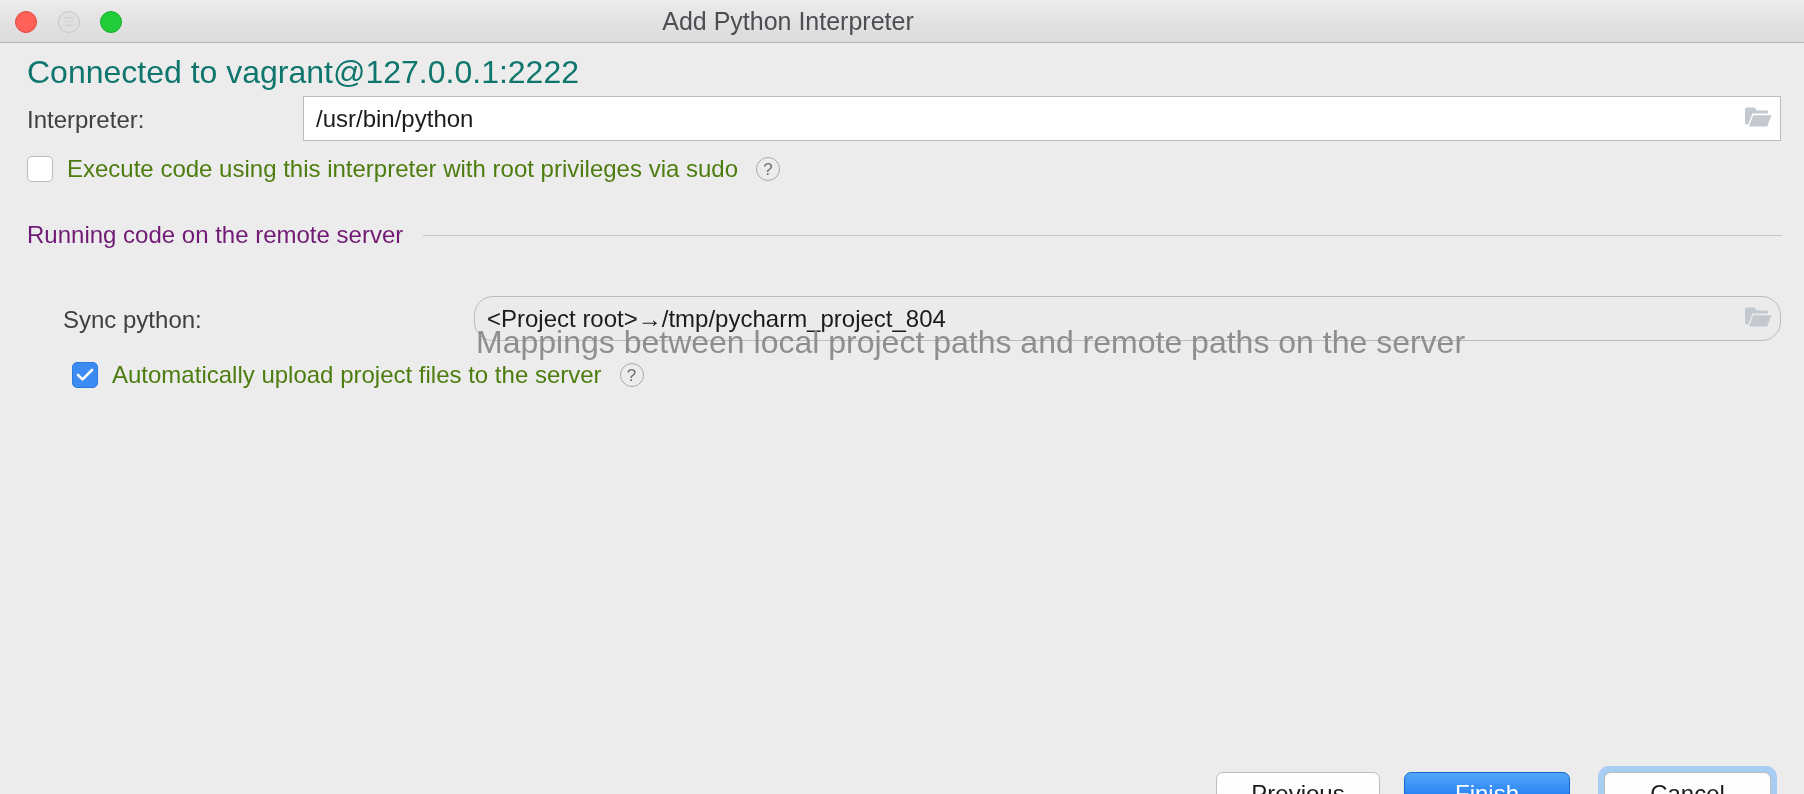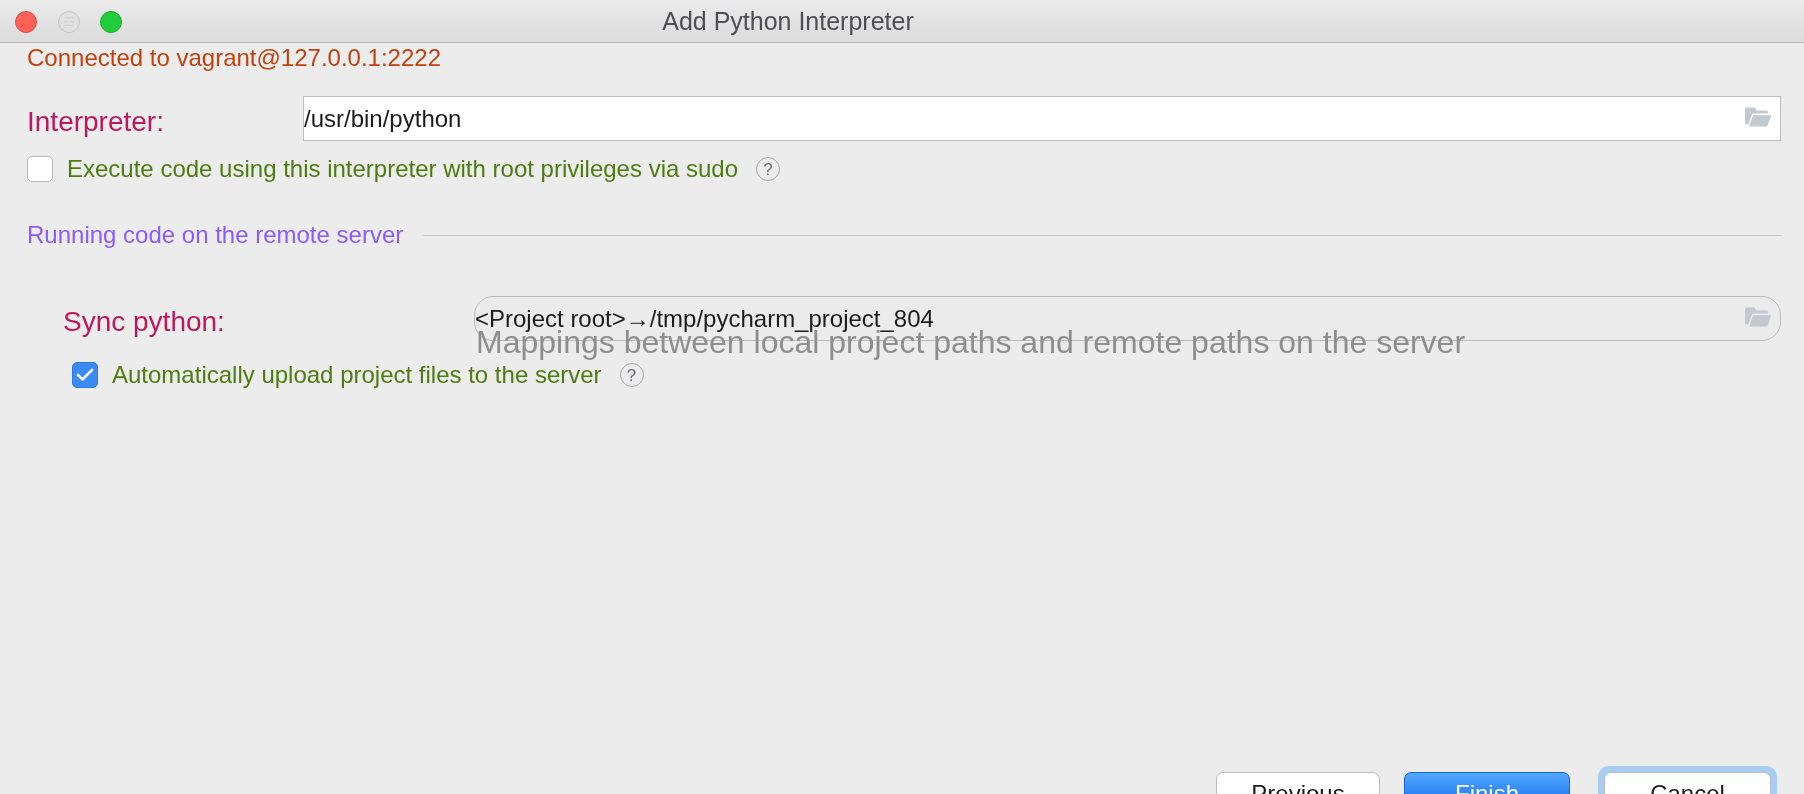--- a/index.html
+++ b/index.html
@@ -62,30 +62,30 @@
   
   .content {
     position: absolute;
     left: 0; top: 43px;
     width: 1804px;
     height: 751px;
   }
 
   .conn-line {
     position: absolute;
-    left: 27px; top: 1px;
-    font-size: 24px;
-    color: #c2410c;
+    left: 27px; top: 11px;
+    font-size: 32px;
+    color: #0f766e;
     white-space: nowrap;
   }
 
   .row-label {
     position: absolute;
-    font-size: 28px;
-    color: #be185d;
+    font-size: 24px;
+    color: #404040;
     white-space: nowrap;
   }
   .interp-label { left: 27px; top: 63px; }
   .sync-label   { left: 63px; top: 263px; }
 
   
   .field {
     position: absolute;
     box-sizing: border-box;
     border: 1px solid #bcbcbc;
@@ -99,21 +99,21 @@
   }
   .field-sync {
     left: 474px; top: 253px;
     width: 1307px; height: 45px;
     background: #ebebeb;
     border-radius: 19px;
   }
   .field-value {
     font-size: 24px;
     color: #1c1c1c;
-    padding-left: 0;
+    padding-left: 12px;
     white-space: nowrap;
     flex: 1 1 auto;
     overflow: hidden;
   }
   .folder-btn {
     width: 44px;
     height: 43px;
     flex: 0 0 auto;
     display: flex;
     align-items: center;
@@ -171,21 +171,21 @@
   
   .section {
     position: absolute;
     left: 27px; top: 178px;
     width: 1755px;
     display: flex;
     align-items: center;
   }
   .section-title {
     font-size: 24px;
-    color: #8b5cf6;
+    color: #701a75;
     white-space: nowrap;
     flex: 0 0 auto;
   }
   .section-rule {
     height: 1px;
     background: #c8c8c8;
     flex: 1 1 auto;
     margin-left: 20px;
   }
 

